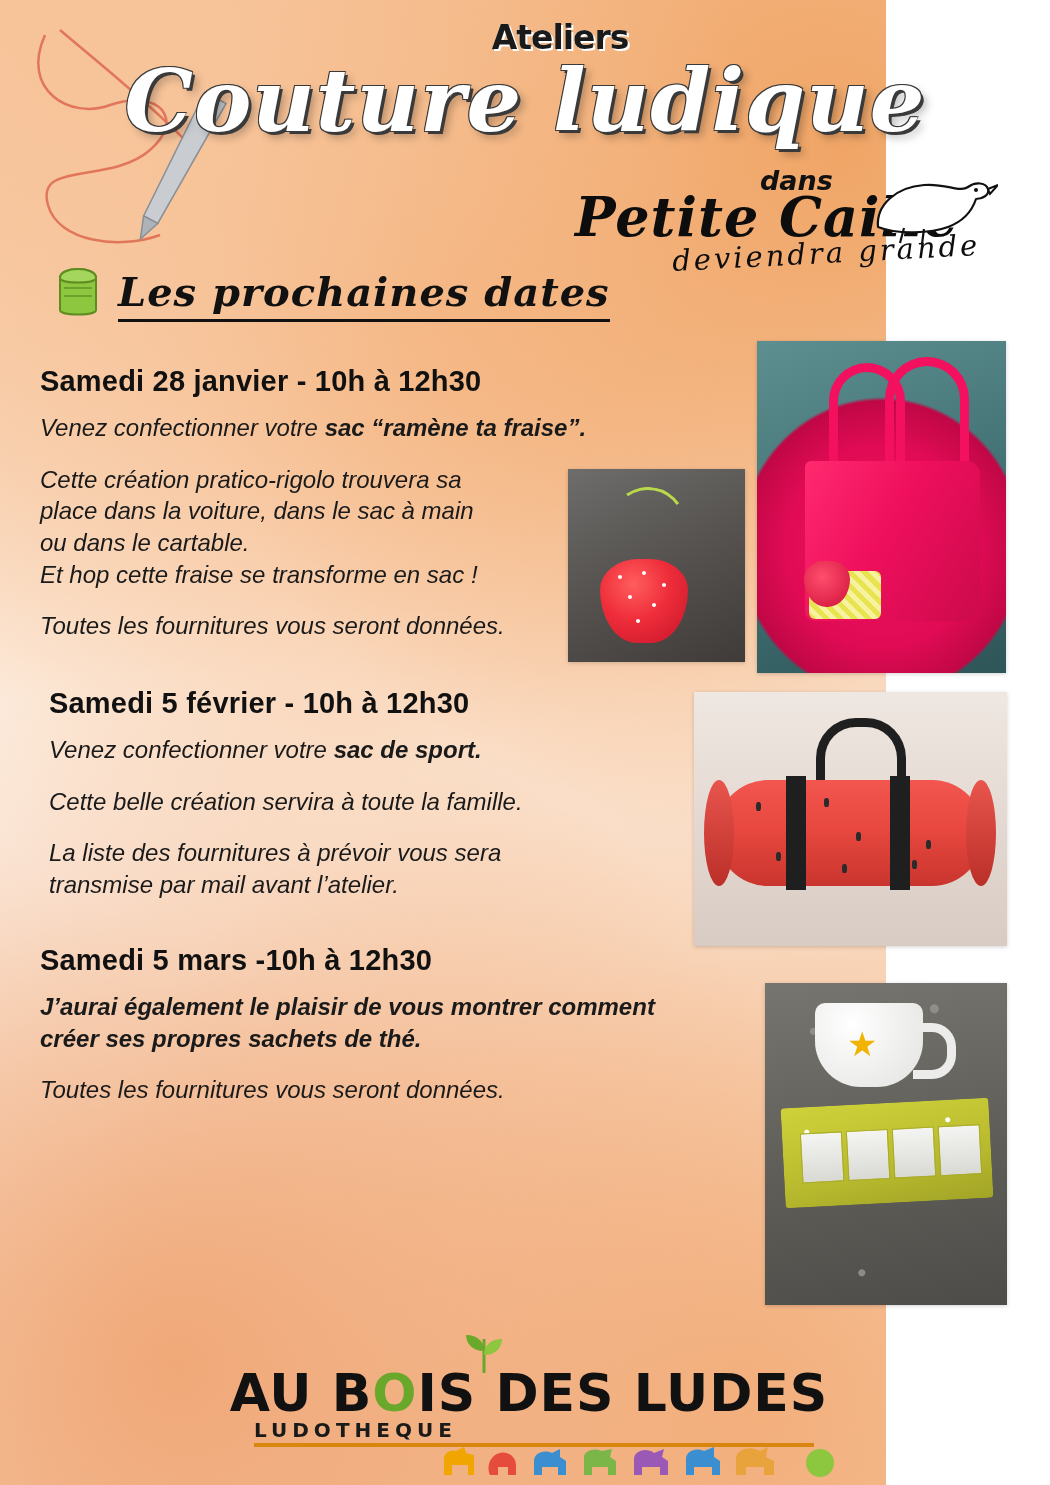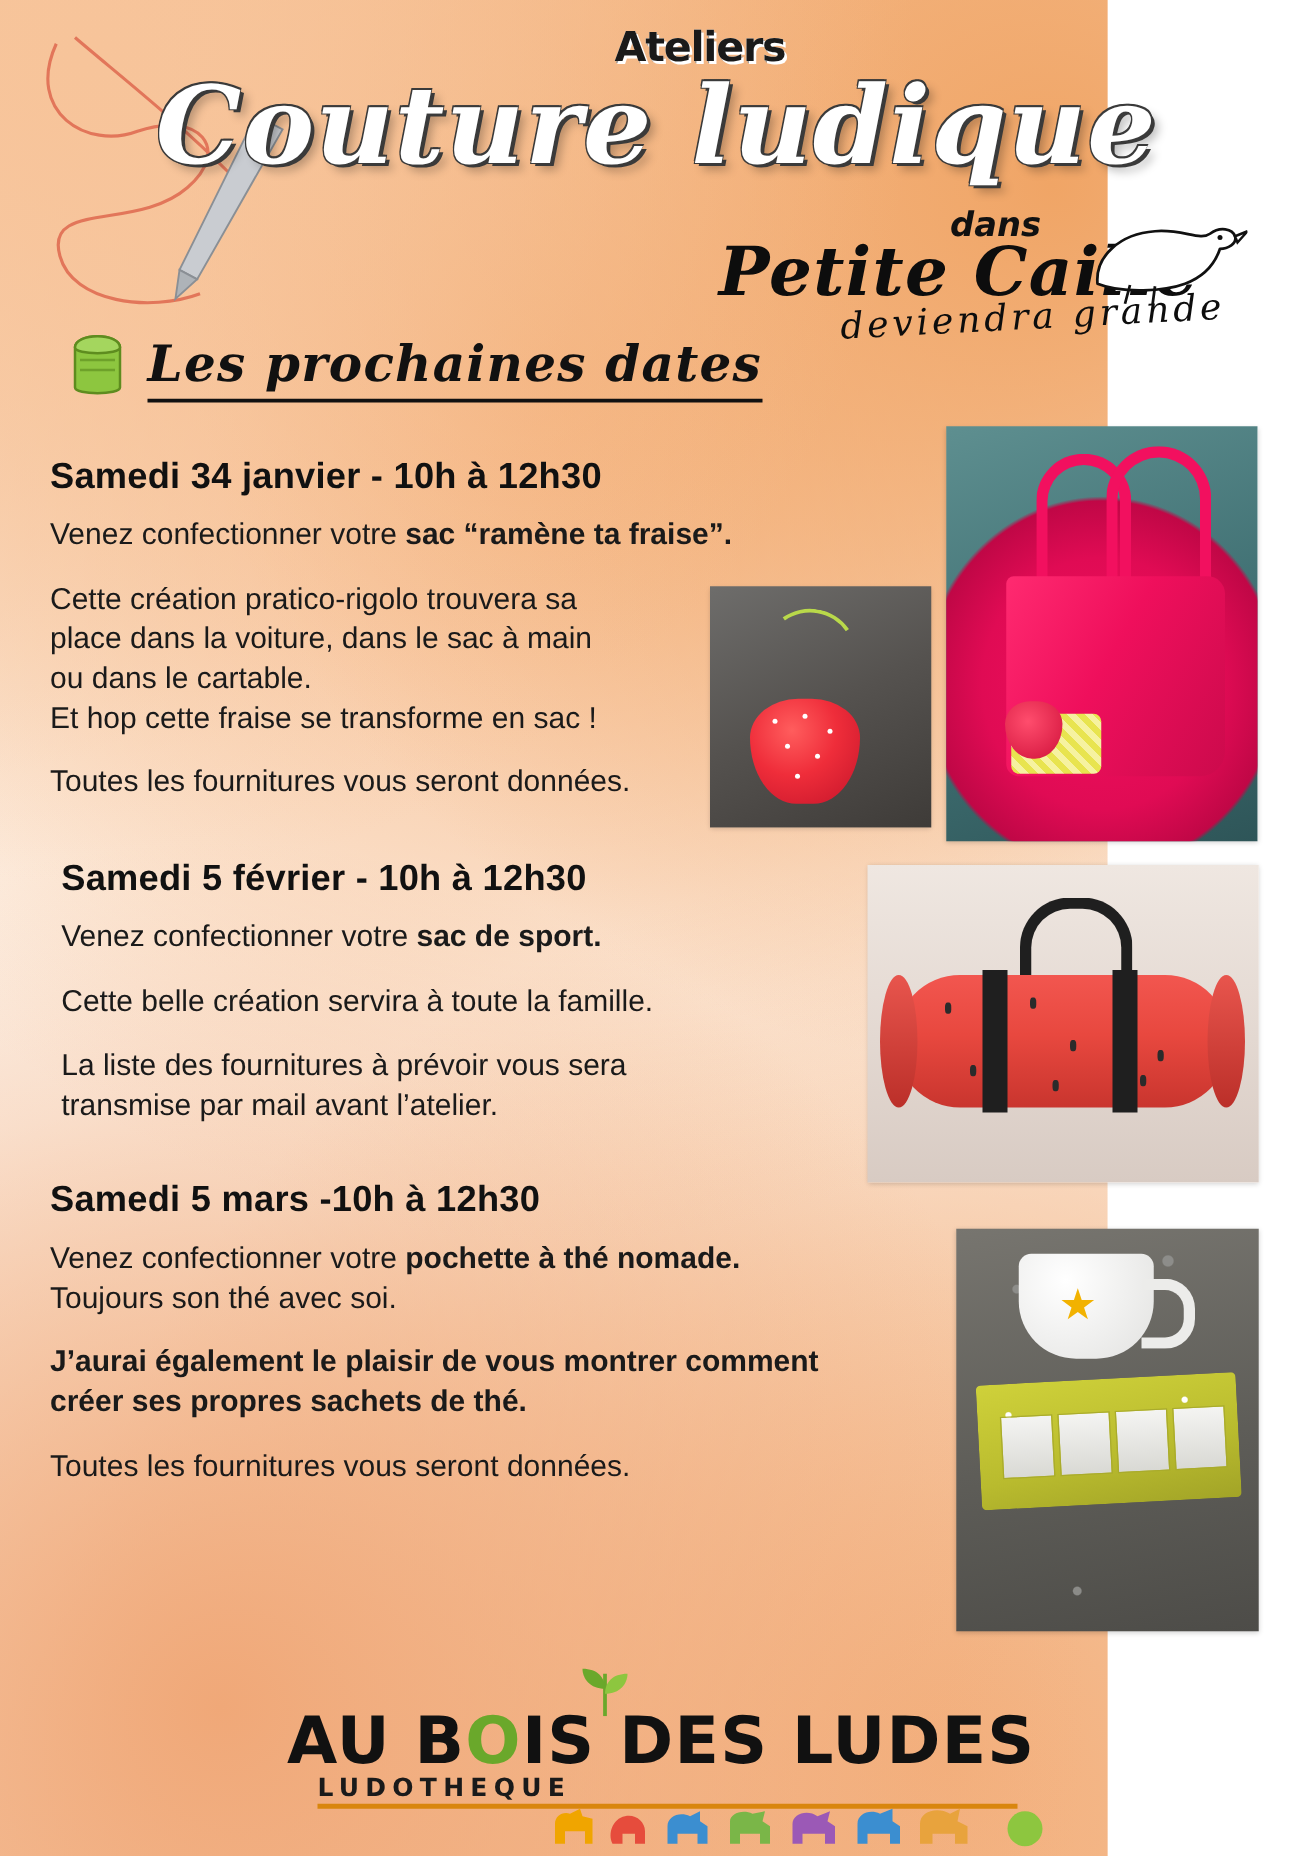--- a/index.html
+++ b/index.html
@@ -161,20 +161,21 @@
     color: #111;
     margin: 0 0 14px 0;
     letter-spacing: 0.2px;
   }
   .para {
     font-family: "Liberation Sans", sans-serif;
     font-size: 24px;
     line-height: 1.32;
     color: #1a1a1a;
     margin: 0 0 20px 0;
+    font-style: italic;
   }
   .para b { font-weight: bold; }
   .para.bold { font-weight: bold; }
 
   
   .photo {
     position: absolute;
     background-size: cover;
     background-position: center;
     box-shadow: 0 1px 4px rgba(0,0,0,0.18);
@@ -401,21 +402,21 @@
   </div>
 
   <svg class="thimble" viewBox="0 0 52 62">
     <path d="M8,20 C8,8 44,8 44,20 L44,52 C44,58 8,58 8,52 Z" fill="#8dc63f" stroke="#5e8c1f" stroke-width="2"></path>
     <path d="M8,20 C8,8 44,8 44,20 C44,26 8,26 8,20 Z" fill="#a4d65e" stroke="#5e8c1f" stroke-width="2"></path>
     <path d="M12,30 L40,30 M12,38 L40,38" stroke="#6ea12a" stroke-width="2"></path>
   </svg>
   <div class="section-title">Les prochaines dates</div>
 
   <div class="block" style="left:40px; top:365px; width:560px;">
-    <div class="date-heading">Samedi 34 janvier - 10h à 12h30</div>
+    <div class="date-heading">Samedi 28 janvier - 10h à 12h30</div>
     <p class="para">
       <span>Venez confectionner votre </span><b>sac “ramène ta fraise”.</b>
     </p>
     <p class="para" style="width:500px;">
       <span>Cette création pratico-rigolo trouvera sa</span><br>
       <span>place dans la voiture, dans le sac à main</span><br>
       <span>ou dans le cartable.</span><br>
       <span>Et hop cette fraise se transforme en sac !</span>
     </p>
     <p class="para">Toutes les fournitures vous seront données.</p>
@@ -428,24 +429,20 @@
     </p>
     <p class="para">Cette belle création servira à toute la famille.</p>
     <p class="para">
       <span>La liste  des fournitures à prévoir vous sera</span><br>
       <span>transmise par mail avant l’atelier.</span>
     </p>
   </div>
 
   <div class="block" style="left:40px; top:944px; width:680px;">
     <div class="date-heading">Samedi 5 mars -10h à 12h30</div>
-    <p class="para">
-      <span>Venez confectionner votre </span><b>pochette à thé nomade.</b><br>
-      <span>Toujours son thé avec soi.</span>
-    </p>
     <p class="para bold">
       <span>J’aurai également le plaisir de vous montrer comment</span><br>
       <span>créer ses propres sachets de thé.</span>
     </p>
     <p class="para">Toutes les fournitures vous seront données.</p>
   </div>
 
   <div class="photo photo-tote">
     <div class="tote-handle" style="left:72px; top:22px; width:58px; height:104px;"></div>
     <div class="tote-handle" style="left:128px; top:16px; width:66px; height:112px;"></div>

